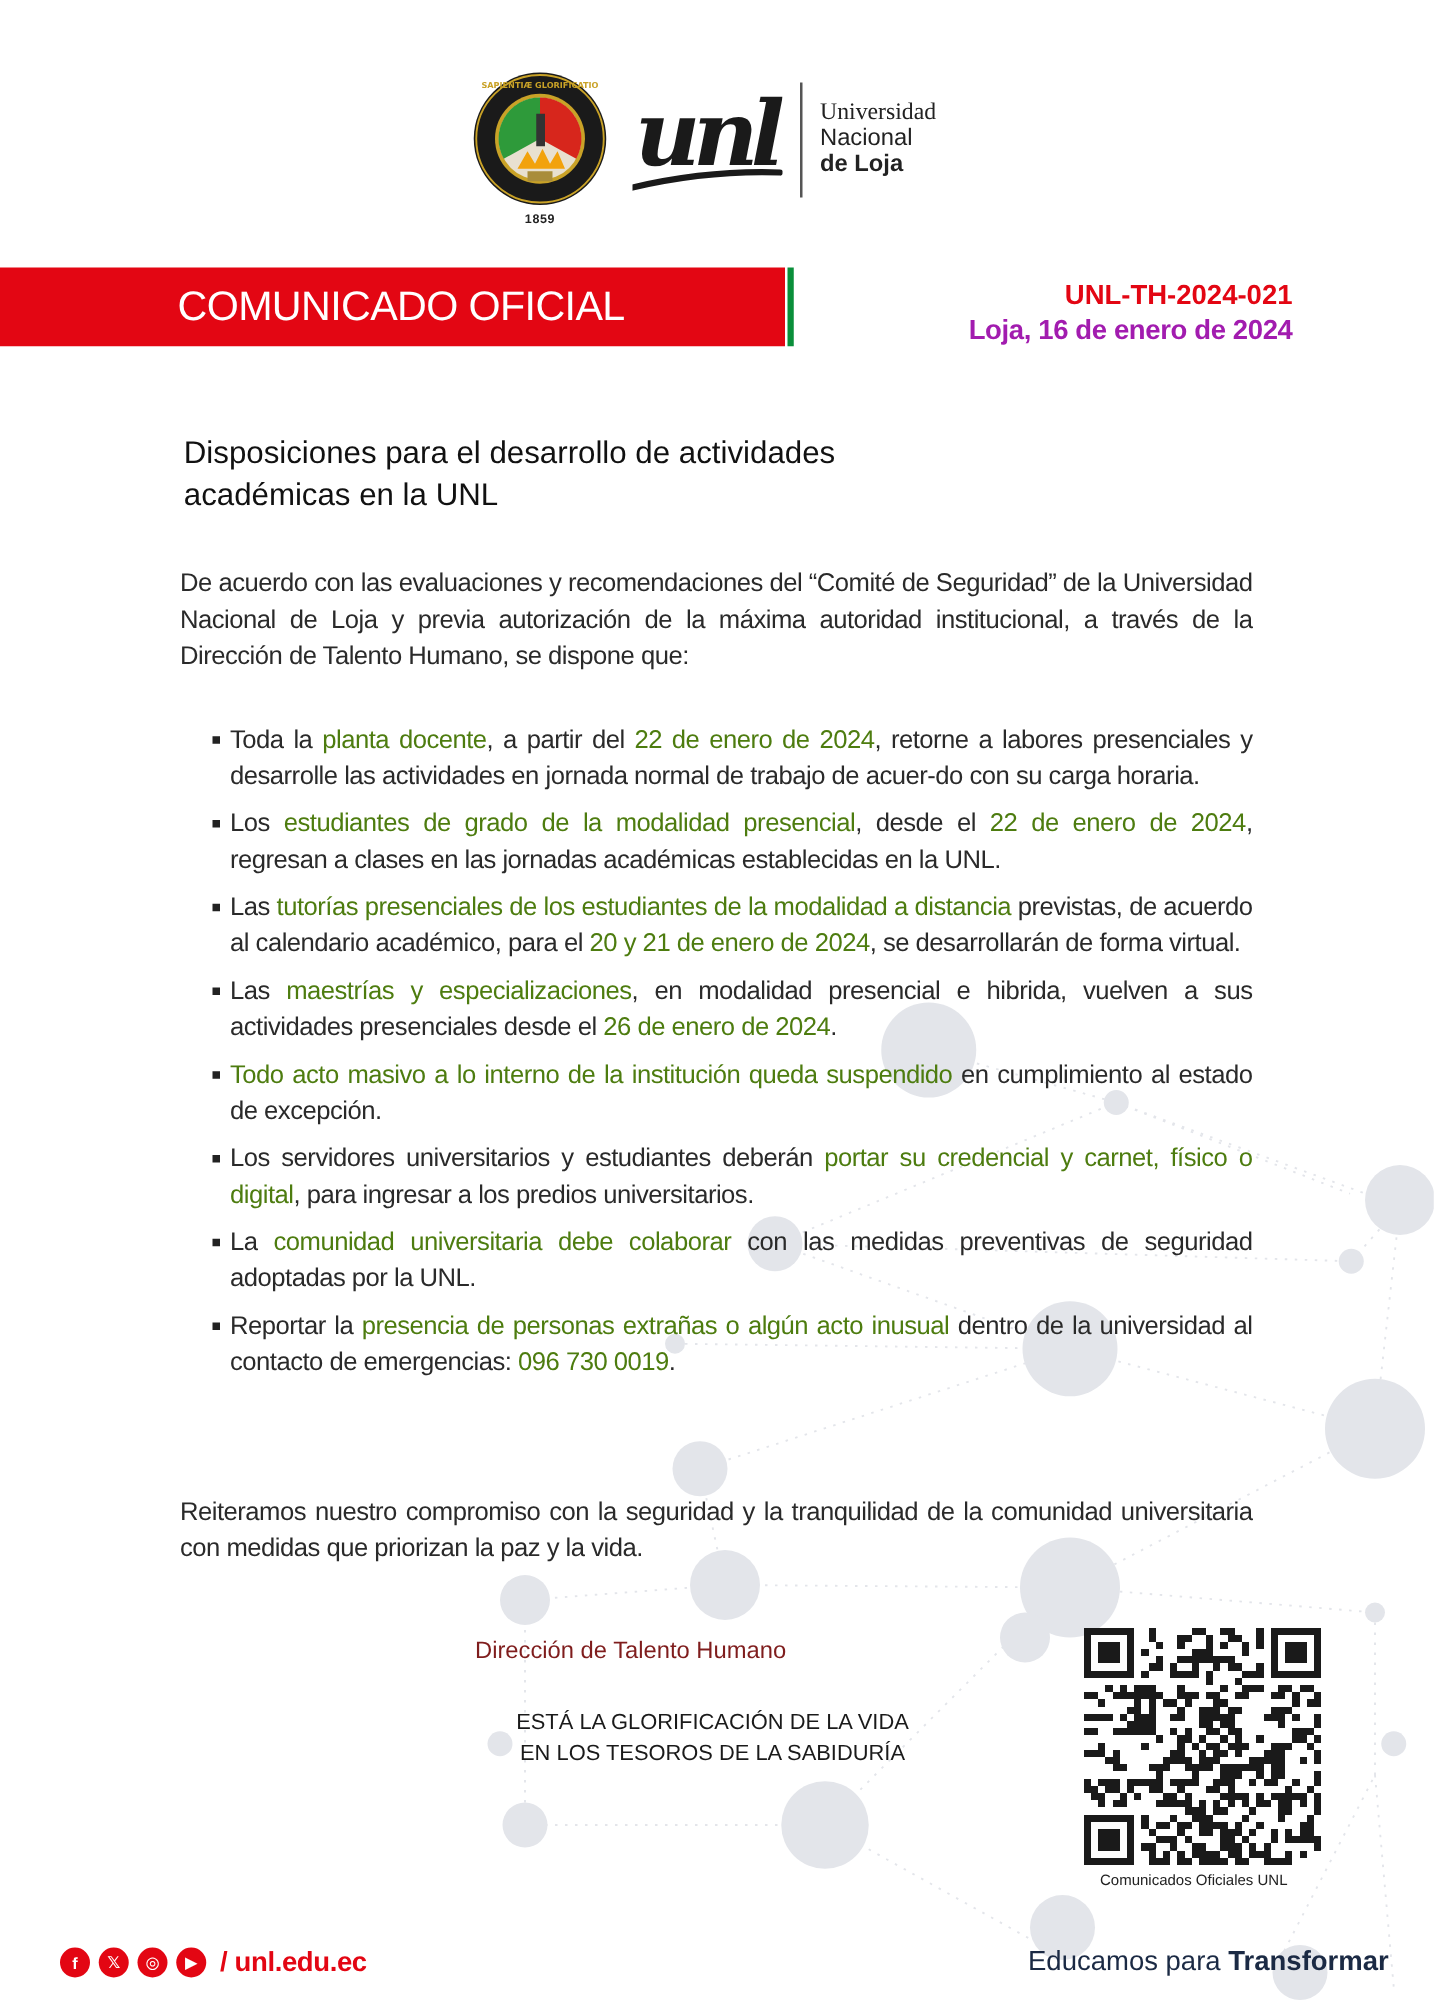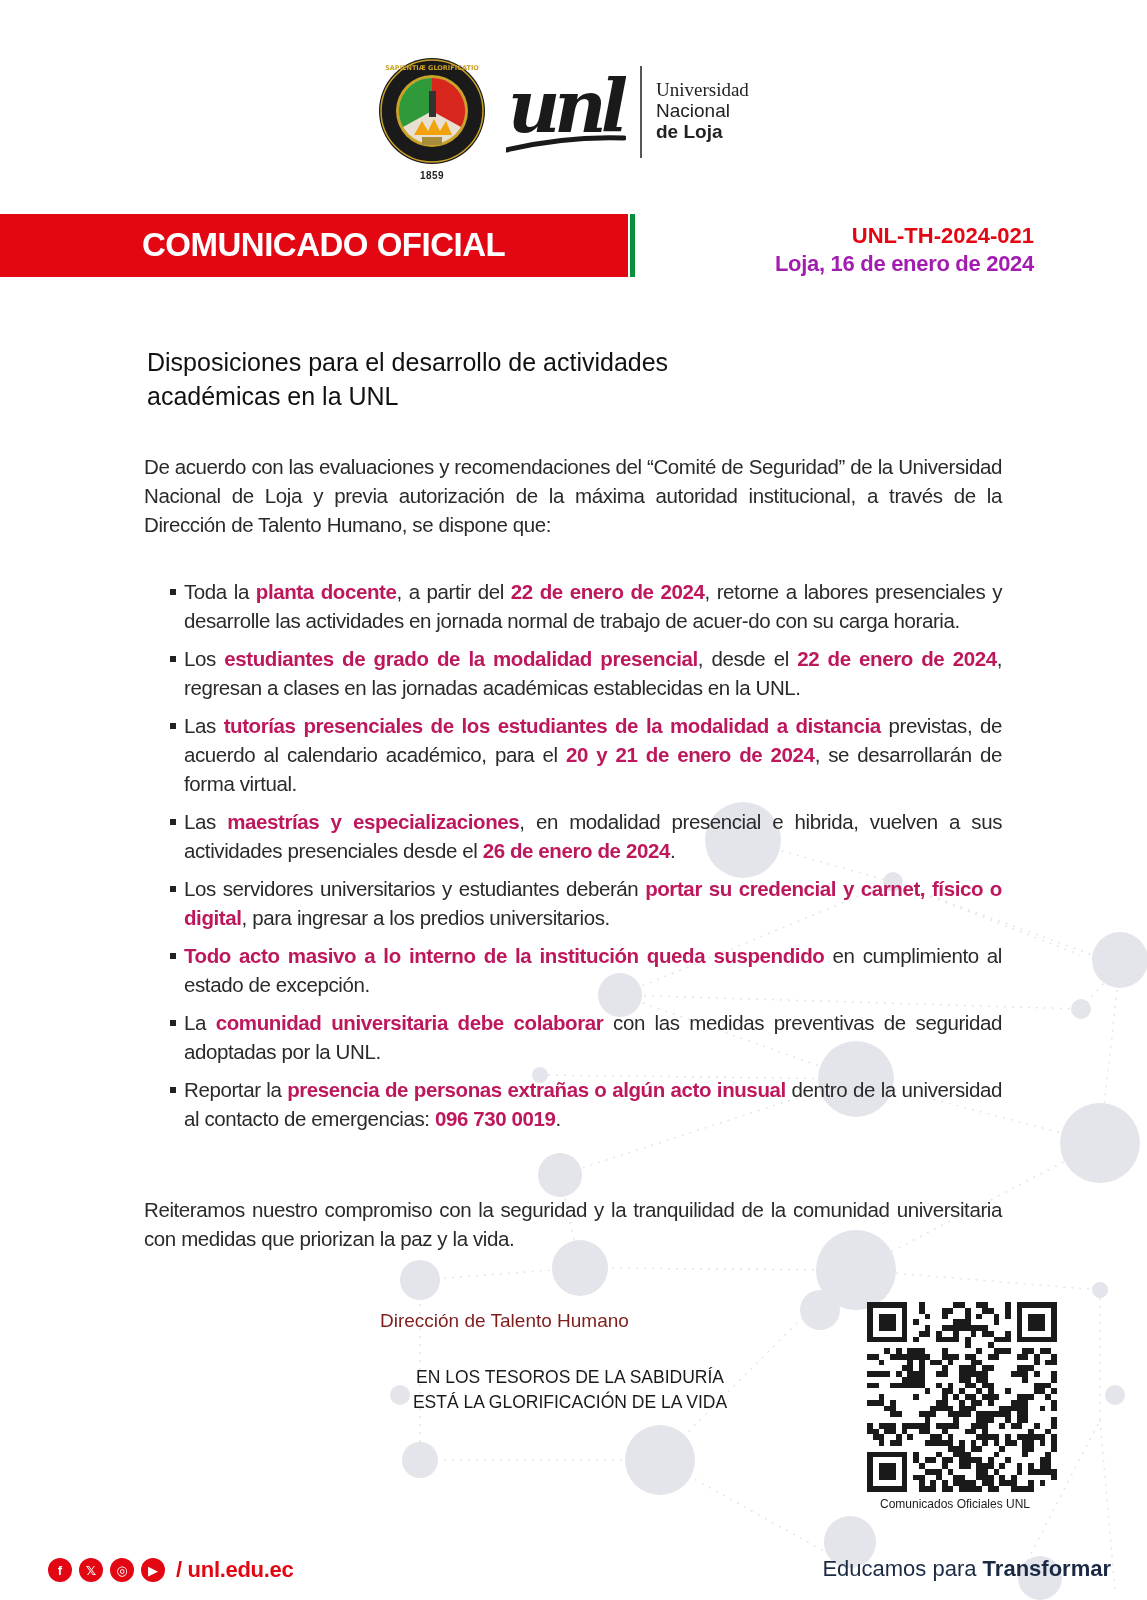--- a/index.html
+++ b/index.html
@@ -17,35 +17,35 @@
     .seal-year { position: absolute; left: 28px; top: 118px; width: 52px; text-align: center; font-size: 10px; font-weight: bold; color: #222; letter-spacing: 0.5px; }
     .unl-mark { position: absolute; left: 128px; top: 12px; width: 120px; height: 95px; }
     .logo-divider { position: absolute; left: 262px; top: 14px; width: 2px; height: 92px; background: #555; }
     .logo-text { position: absolute; left: 278px; top: 27px; font-size: 19px; line-height: 21px; color: #222; }
     .logo-text .l1 { font-weight: normal; display: block; font-family: Liberation Serif, serif; }
     .logo-text .l2 { font-weight: normal; display: block; }
     .logo-text .l3 { font-weight: bold; display: block; }
 
     
     .banner { left: 0; top: 214px; width: 628px; height: 63px; background: #e30613; }
-    .banner-title { position: absolute; left: 142px; top: 12px; color: #fff; font-size: 33px; font-weight: bold; letter-spacing: -0.5px; }
+    .banner-title { position: absolute; left: 142px; top: 12px; color: #fff; font-size: 33px; font-weight: normal; letter-spacing: -0.5px; }
     .banner-green { left: 630px; top: 214px; width: 5px; height: 63px; background: #0a8f3a; }
 
     .ref-code { right: 113px; top: 223px; text-align: right; color: #e30613; font-size: 22px; font-weight: bold; }
     .ref-date { right: 113px; top: 251px; text-align: right; color: #a21caf; font-size: 22px; font-weight: bold; letter-spacing: -0.3px; }
 
     
     .doc-title { left: 147px; top: 345px; width: 660px; font-size: 25px; line-height: 34px; color: #111; font-weight: normal; }
 
     
     .intro { left: 144px; top: 452px; width: 858px; font-size: 20.5px; line-height: 29px; color: #2a2a2a; text-align: justify; letter-spacing: -0.4px; }
     .list { left: 168px; top: 577px; width: 834px; margin: 0; padding: 0; list-style: none; }
     .list li { position: relative; padding-left: 16px; font-size: 20.5px; line-height: 29px; color: #2a2a2a; text-align: justify; margin-bottom: 9px; letter-spacing: -0.4px; }
     .list li .bullet { position: absolute; left: 2px; top: 12px; width: 6px; height: 6px; background: #222; }
-    .list li b { color: #be185d; font-weight: bold; }
+    .list li b { color: #4d7c0f; font-weight: normal; }
 
     .closing { left: 144px; top: 1195px; width: 858px; font-size: 20.5px; line-height: 29px; color: #2a2a2a; text-align: justify; letter-spacing: -0.4px; }
 
     .signature { left: 380px; top: 1310px; width: 380px; text-align: left; font-size: 19px; color: #7f1d1d; }
     .motto { left: 370px; top: 1365px; width: 400px; text-align: center; font-size: 17.5px; line-height: 25px; color: #1a1a1a; }
 
     
     .qr { left: 867px; top: 1302px; width: 190px; height: 190px; }
     .qr-caption { left: 840px; top: 1497px; width: 230px; text-align: center; font-size: 12px; color: #222; }
 
@@ -150,32 +150,32 @@
   <div>académicas en la UNL</div>
 </div>
 
 <div class="layer intro">De acuerdo con las evaluaciones y recomendaciones del “Comité de Seguridad” de la Universidad Nacional de Loja y previa autorización de la máxima autoridad institucional, a través de la Dirección de Talento Humano, se dispone que:</div>
 
 <ul class="layer list" id="disp-list">
     <li><span class="bullet"></span><span>Toda la </span><b>planta docente</b><span>, a partir del </span><b>22 de enero de 2024</b><span>, retorne a labores presenciales y desarrolle las actividades en jornada normal de trabajo de acuer-do con su carga horaria.</span></li>
     <li><span class="bullet"></span><span>Los </span><b>estudiantes de grado de la modalidad presencial</b><span>, desde el </span><b>22 de enero de 2024</b><span>, regresan a clases en las jornadas académicas establecidas en la UNL.</span></li>
     <li><span class="bullet"></span><span>Las </span><b>tutorías presenciales de los estudiantes de la modalidad a distancia</b><span> previstas, de acuerdo al calendario académico, para el </span><b>20 y 21 de enero de 2024</b><span>, se desarrollarán de forma virtual.</span></li>
     <li><span class="bullet"></span><span>Las </span><b>maestrías y especializaciones</b><span>, en modalidad presencial e hibrida, vuelven a sus actividades presenciales desde el </span><b>26 de enero de 2024</b><span>.</span></li>
+    <li><span class="bullet"></span><b>Todo acto masivo a lo interno de la institución queda suspendido</b><span> en cumplimiento al estado de excepción.</span></li>
     <li><span class="bullet"></span><span>Los servidores universitarios y estudiantes deberán </span><b>portar su credencial y carnet, físico o digital</b><span>, para ingresar a los predios universitarios.</span></li>
-    <li><span class="bullet"></span><b>Todo acto masivo a lo interno de la institución queda suspendido</b><span> en cumplimiento al estado de excepción.</span></li>
     <li><span class="bullet"></span><span>La </span><b>comunidad universitaria debe colaborar</b><span> con las medidas preventivas de seguridad adoptadas por la UNL.</span></li>
     <li><span class="bullet"></span><span>Reportar la </span><b>presencia de personas extrañas o algún acto inusual</b><span> dentro de la universidad al contacto de emergencias: </span><b>096 730 0019</b><span>.</span></li>
   </ul>
 
 <div class="layer closing">Reiteramos nuestro compromiso con la seguridad y la tranquilidad de la comunidad universitaria con medidas que priorizan la paz y la vida.</div>
 
 <div class="layer signature">Dirección de Talento Humano</div>
 <div class="layer motto">
+  <div>ESTÁ LA GLORIFICACIÓN DE LA VIDA</div>
   <div>EN LOS TESOROS DE LA SABIDURÍA</div>
-  <div>ESTÁ LA GLORIFICACIÓN DE LA VIDA</div>
 </div>
 
 <svg class="layer qr" id="qr" viewBox="0 0 33 33" shape-rendering="crispEdges">
     <rect x="0" y="0" width="33" height="33" fill="#ffffff"></rect>
     <rect x="9" y="0" width="1" height="1" fill="#1a1a1a"></rect>
     <rect x="15" y="0" width="1" height="1" fill="#1a1a1a"></rect>
     <rect x="16" y="0" width="1" height="1" fill="#1a1a1a"></rect>
     <rect x="19" y="0" width="1" height="1" fill="#1a1a1a"></rect>
     <rect x="20" y="0" width="1" height="1" fill="#1a1a1a"></rect>
     <rect x="24" y="0" width="1" height="1" fill="#1a1a1a"></rect>

